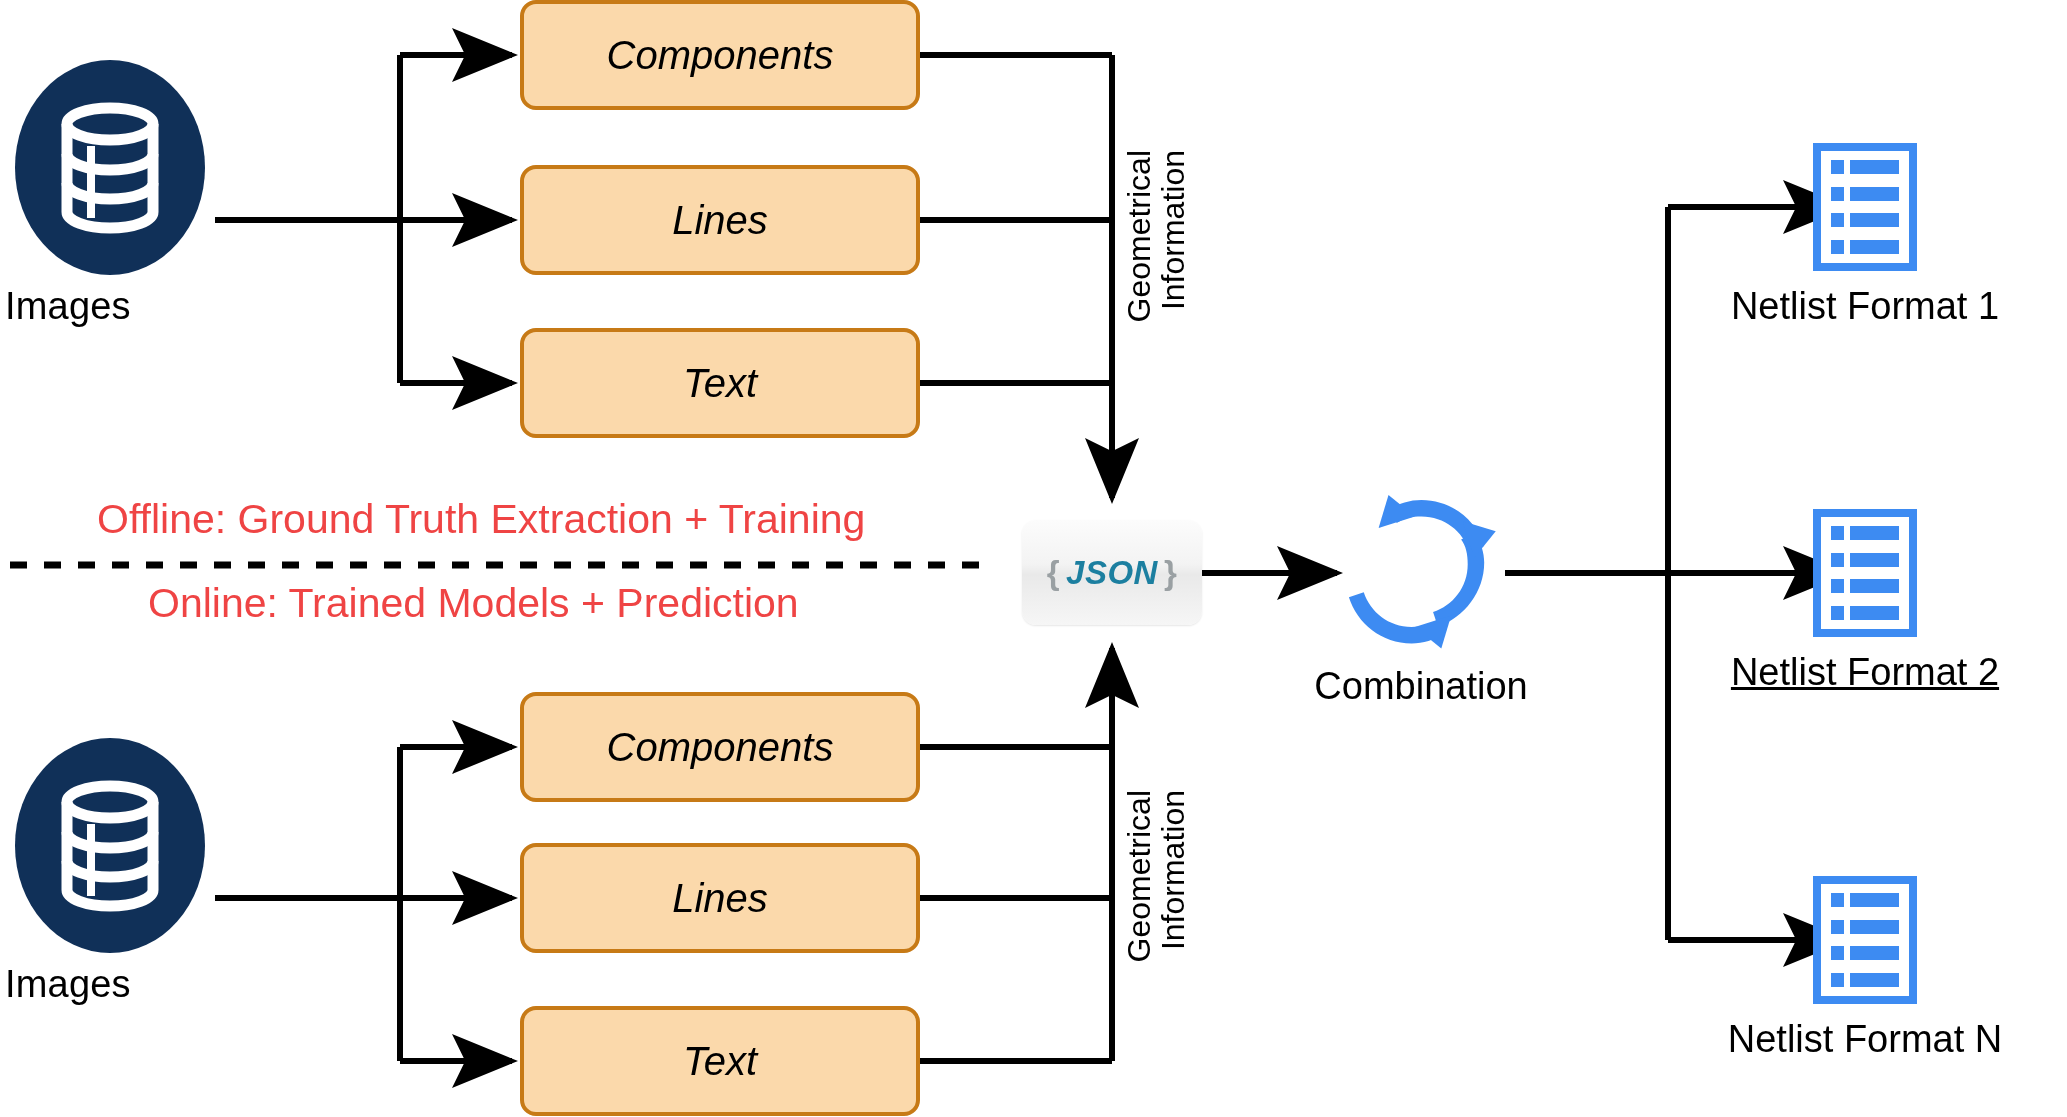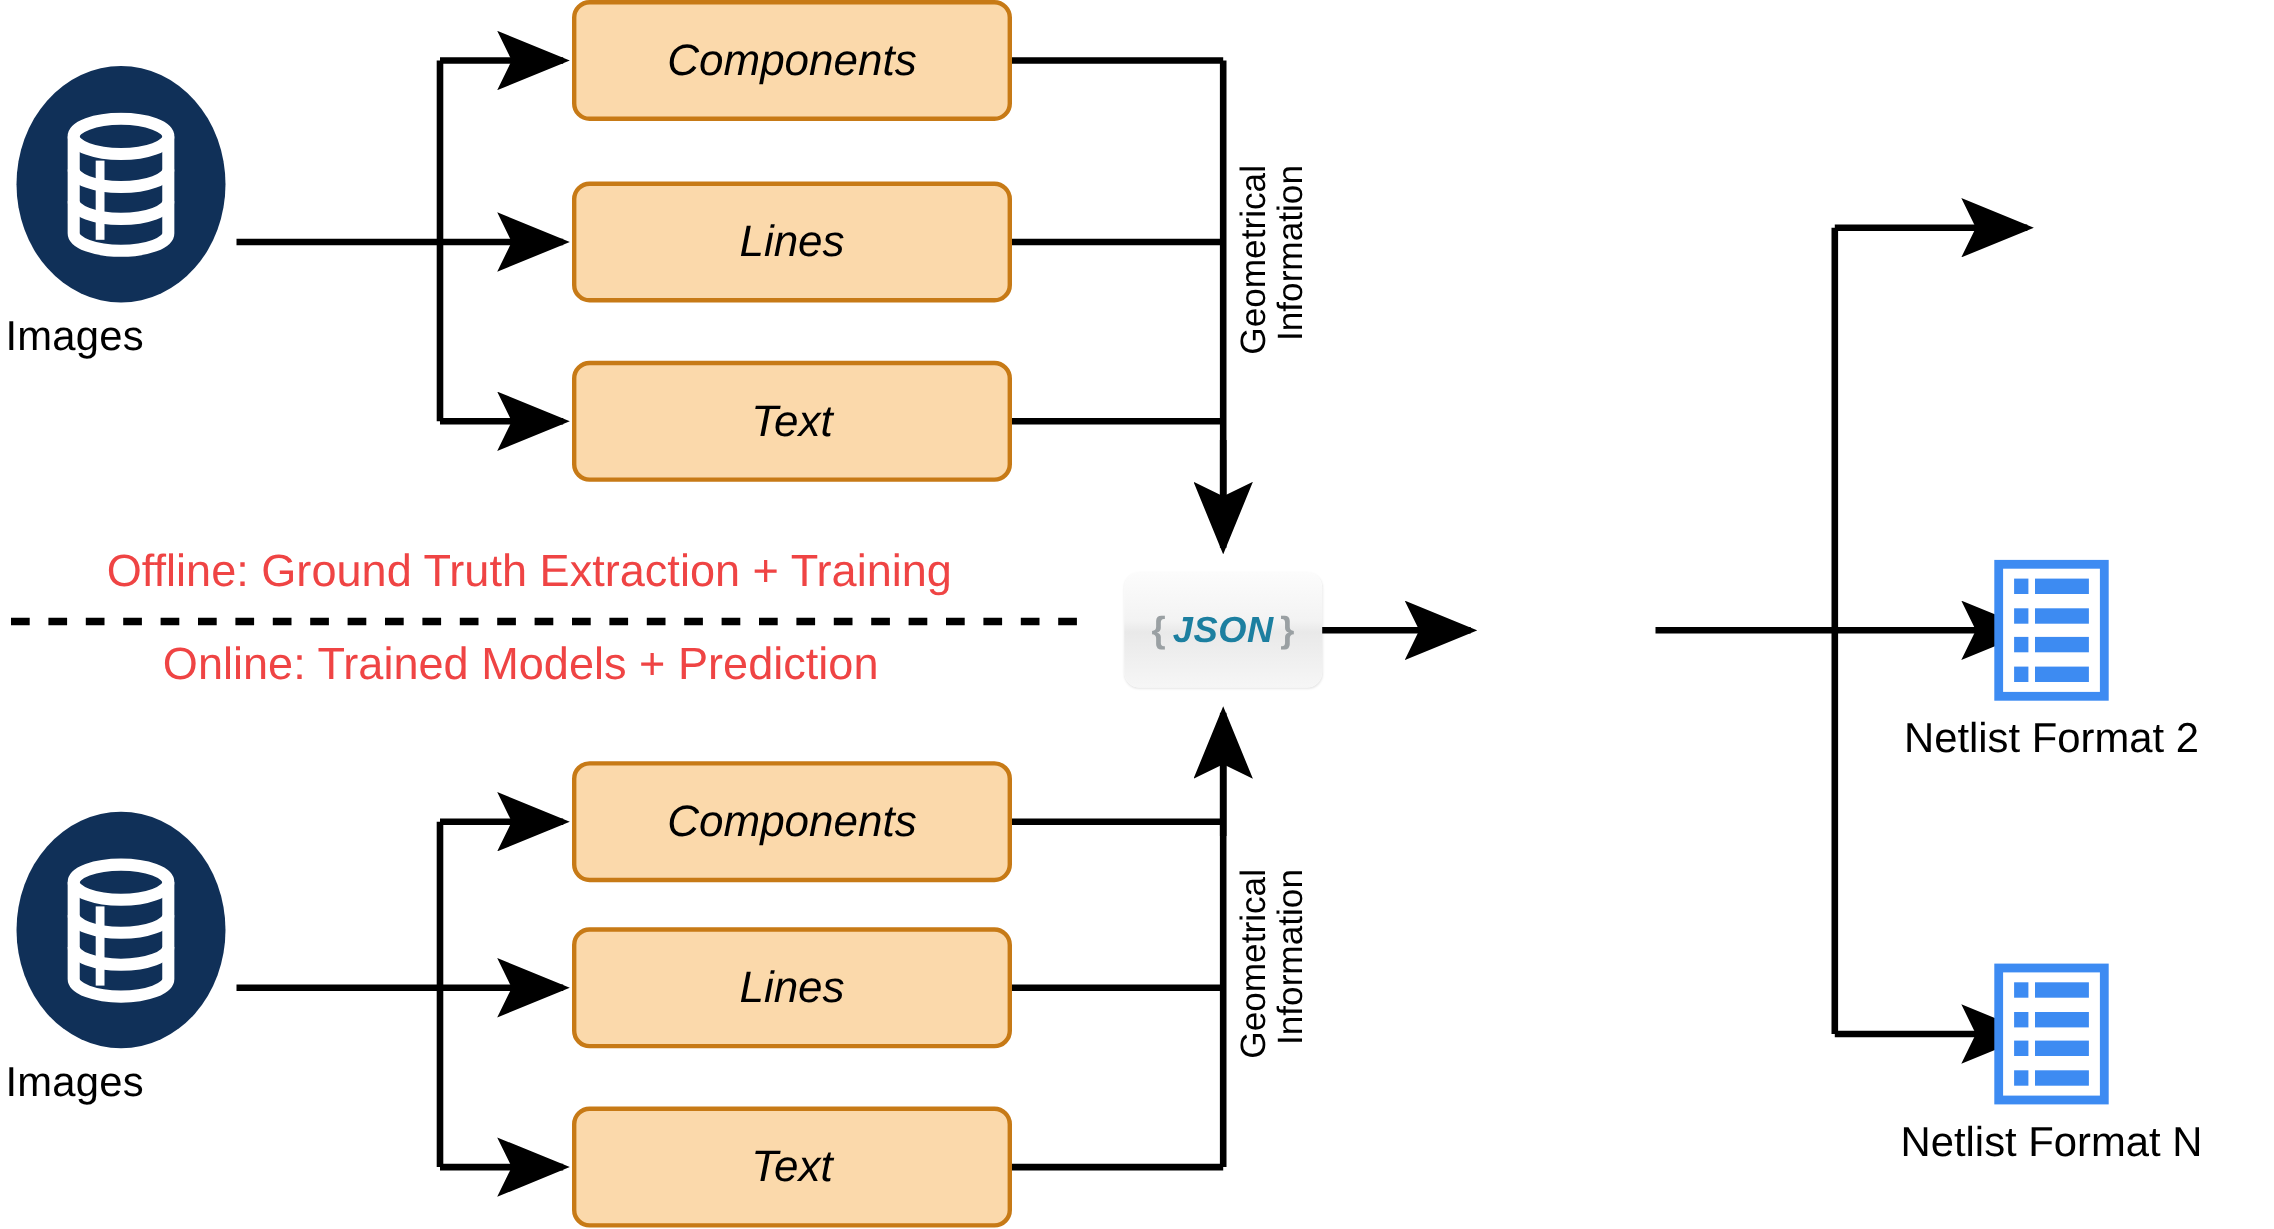--- a/index.html
+++ b/index.html
@@ -279,23 +279,59 @@
 
   <div class="divider-text" style="left:97px; top:496px;">Offline: Ground Truth Extraction + Training</div>
   <div class="divider-text" style="left:148px; top:580px;">Online: Trained Models + Prediction</div>
 
   <div class="json-badge" style="left:1022px; top:520px;">
     <span class="brace">{</span>
     <span class="word" style="margin:0 6px;">JSON</span>
     <span class="brace">}</span>
   </div>
 
-
-
-  <div class="netlist" style="left:1700px; top:509px;">
+  <div class="combination" style="left:1306px; top:490px;">
+    <svg class="cyc" viewBox="0 0 100 100">
+      <g fill="#3D8BF2">
+        <path d="M50,6 C68,6 83,18 88,34 L79,37 C75,25 64,16 50,16 C44,16 39,17 35,20 L31,12 C36,8 43,6 50,6 Z"></path>
+        <path d="M30,3 L46,16 L24,23 Z"></path>
+        <path d="M88,44 C88,62 76,77 60,83 L57,74 C69,70 78,59 78,45 C78,39 77,34 74,30 L82,26 C86,31 88,38 88,44 Z"></path>
+        <path d="M95,25 L82,41 L75,19 Z"></path>
+        <path d="M44,93 C26,93 11,81 6,65 L15,62 C19,74 30,83 44,83 C50,83 55,82 59,79 L63,87 C58,91 51,93 44,93 Z"></path>
+        <path d="M62,96 L46,83 L68,76 Z"></path>
+      </g>
+    </svg>
+    <div class="comb-label">Combination</div>
+  </div>
+
+  <div class="netlist" style="left:1700px; top:143px;">
+    <div class="doc">
+      <div class="doc-inner">
+        <div class="doc-row">
+            <div class="sq"></div>
+            <div class="bar"></div>
+          </div>
+        <div class="doc-row">
+            <div class="sq"></div>
+            <div class="bar"></div>
+          </div>
+        <div class="doc-row">
+            <div class="sq"></div>
+            <div class="bar"></div>
+          </div>
+        <div class="doc-row">
+            <div class="sq"></div>
+            <div class="bar"></div>
+          </div>
+      </div>
+    </div>
+    <div class="net-label">Netlist Format 1</div>
+  </div>
+
+  <div class="netlist" style="left:1700px; top:509px;text-decoration:underline;">
     <div class="doc">
       <div class="doc-inner">
         <div class="doc-row">
             <div class="sq"></div>
             <div class="bar"></div>
           </div>
         <div class="doc-row">
             <div class="sq"></div>
             <div class="bar"></div>
           </div>

